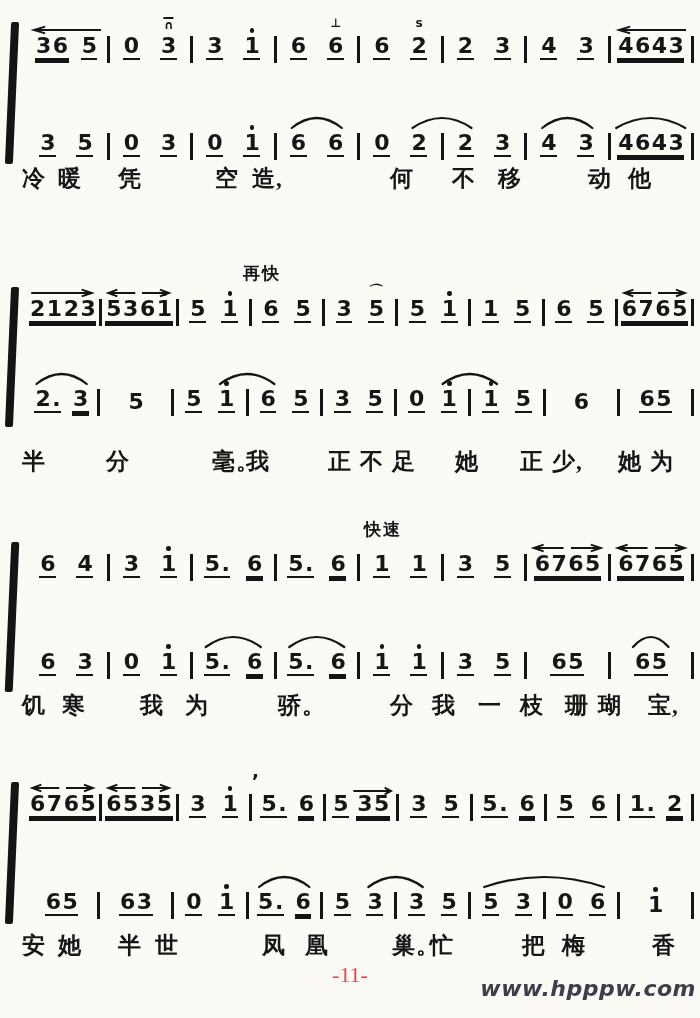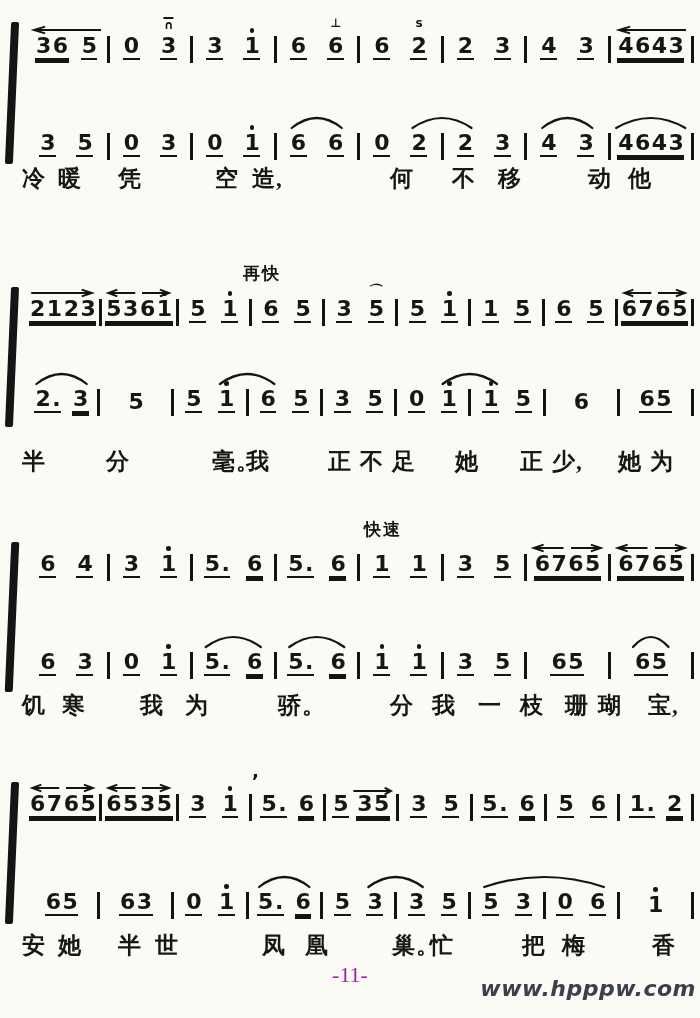--- a/index.html
+++ b/index.html
@@ -51,21 +51,21 @@
   .tiesvg{position:absolute;left:0;top:-21px;height:25px;pointer-events:none;
           overflow:visible;}
   
   .lyrics{position:absolute;left:0;width:700px;height:30px;}
   .ly{position:absolute;top:0;font-family:"Liberation Serif",serif;
       font-size:23px;font-weight:600;letter-spacing:1px;white-space:nowrap;}
   .s1 .lyrics{top:133px;} .s2 .lyrics{top:184px;}
   .s3 .lyrics{top:172px;} .s4 .lyrics{top:142px;}
   
   .pagenum{position:absolute;top:962px;left:0;width:700px;text-align:center;
-           font-family:"Liberation Serif",serif;font-size:22px;color:#a21caf;}
+           font-family:"Liberation Serif",serif;font-size:22px;color:#ef4444;}
   .watermark{position:absolute;top:976px;right:4px;font-style:italic;
              font-weight:700;font-size:22px;color:#3c404b;letter-spacing:0.5px;}
 </style>
 </head>
 <body>
 
 <div class="page">
   <div class="system s1">
       <div class="bracket"></div>
       <div class="row upper">

